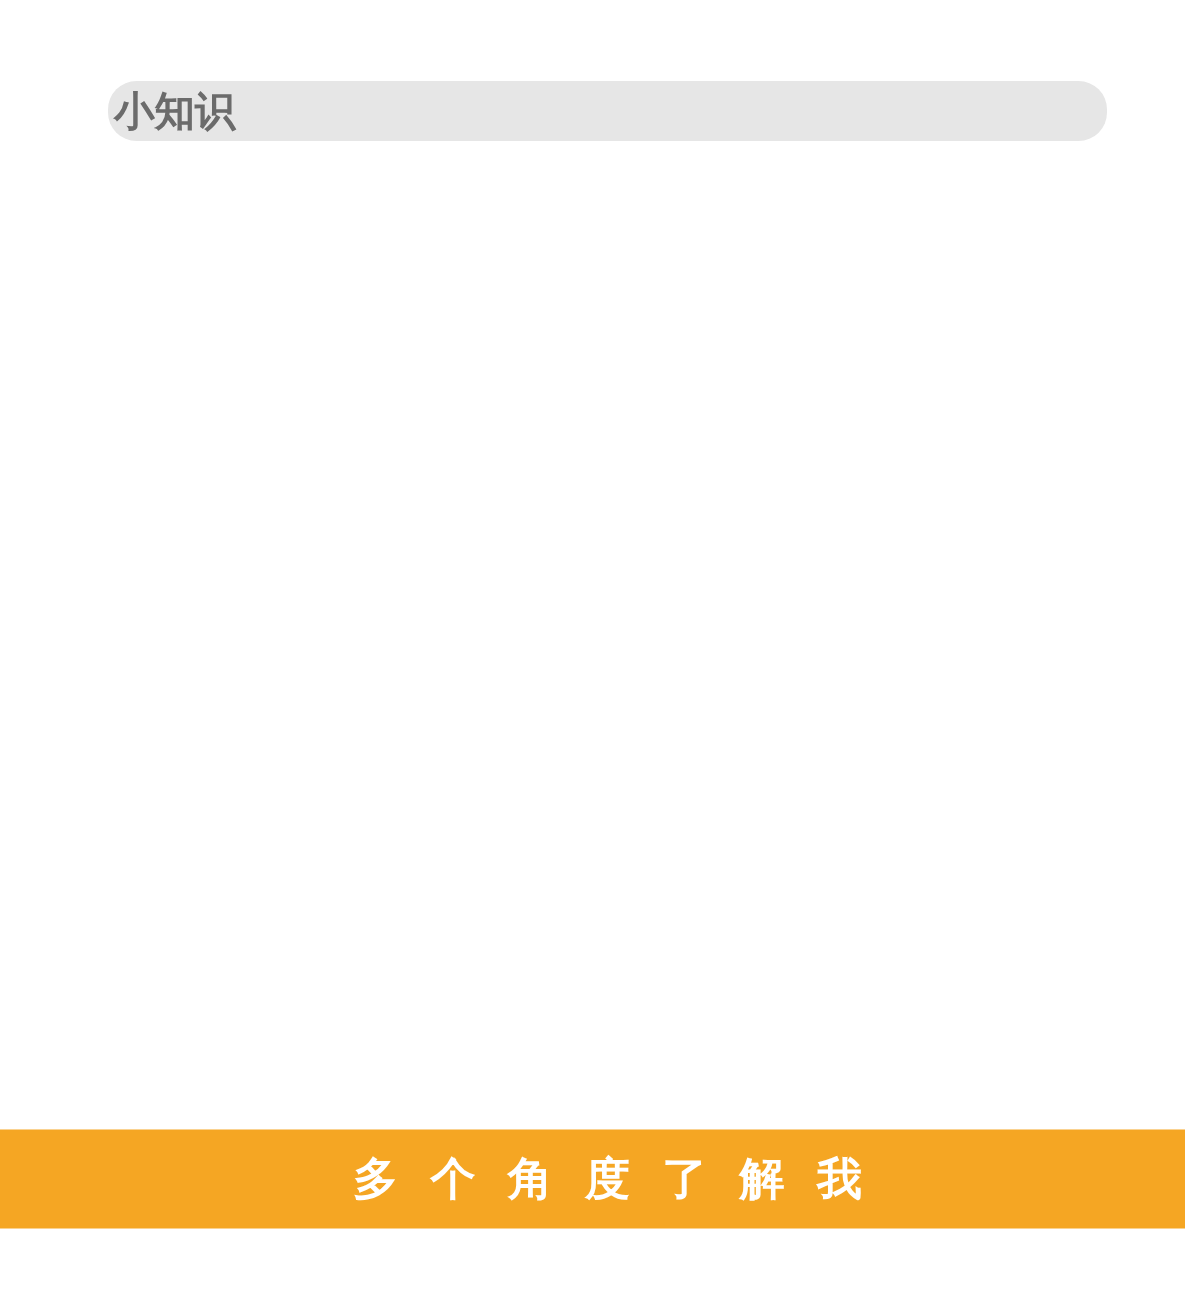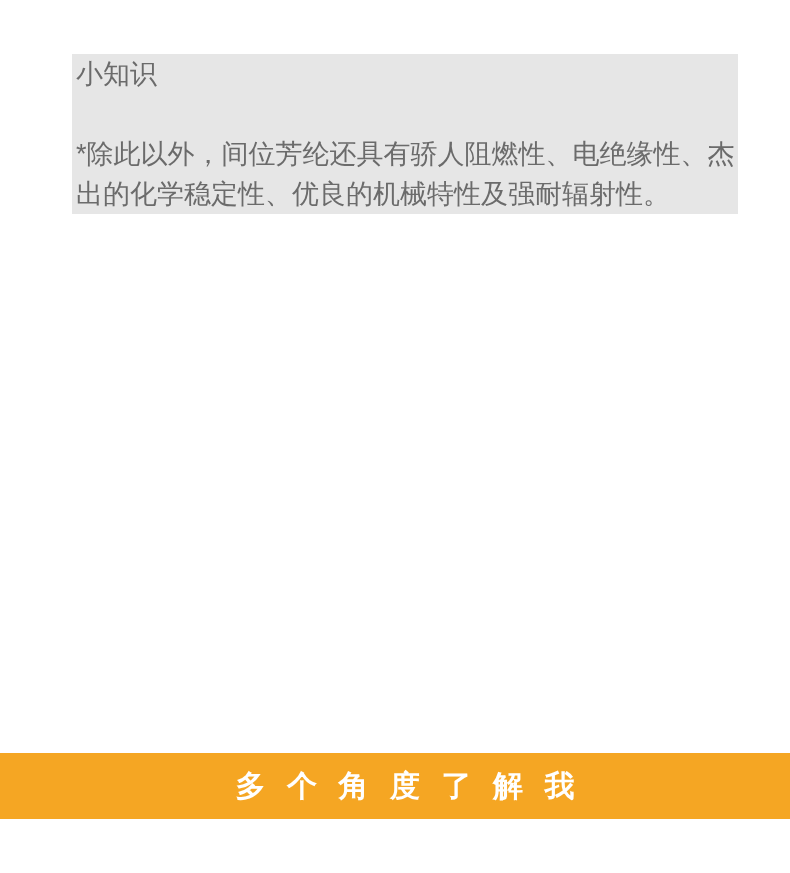--- a/index.html
+++ b/index.html
@@ -18,22 +18,23 @@
     position: absolute;
     left: 72px;
     top: 54px;
     width: 666px;
     box-sizing: border-box;
     padding: 0 4px 0 4px;
     background: var(--card-bg, #e6e6e6);
     color: var(--card-text, #6b6b6b);
     font-size: 27px;
     line-height: 40px;
-    font-weight: 400;
+    font-weight: 700;
     white-space: nowrap;
+    border-radius: 19px;
   }
   .card-title {
     margin: 0;
   }
   .para {
     margin: 40px 0 0 0;
   }
   .banner {
     position: absolute;
     left: 0;
@@ -55,20 +56,19 @@
     margin-left: 20px;
   }
 </style>
 </head>
 <body>
 
 <div class="page">
 
   <section class="card">
     <div class="card-title">小知识</div>
-    <p class="para">*除此以外，间位芳纶还具有骄人阻燃性、电绝缘性、杰<br>出的化学稳定性、优良的机械特性及强耐辐射性。</p>
   </section>
 
   <div class="banner">
     <span class="banner-text">多 个 角 度 了 解 我</span>
   </div>
 
 </div>
 
 </body></html>

